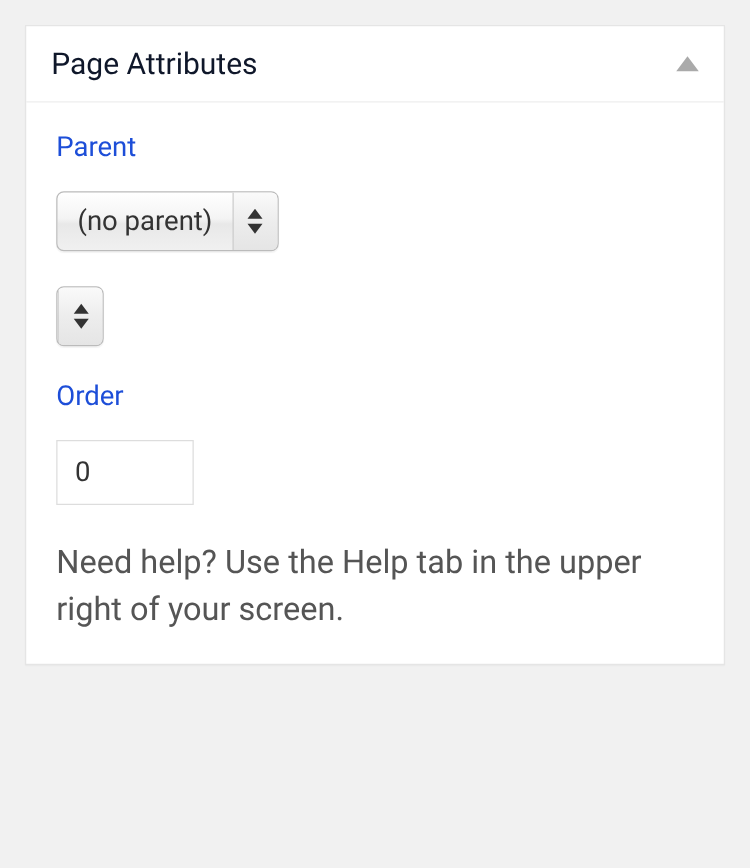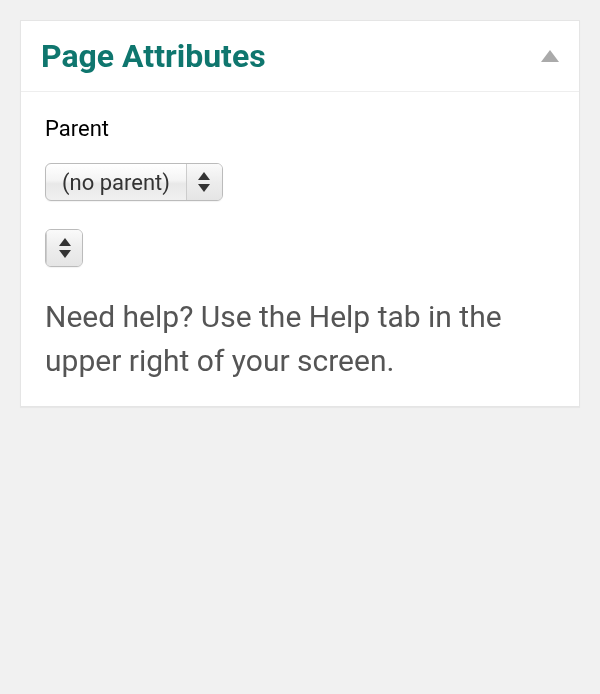--- a/index.html
+++ b/index.html
@@ -21,52 +21,52 @@
     }
     .metabox-header {
       display: flex;
       justify-content: space-between;
       align-items: center;
       padding: 16px 20px;
       border-bottom: 1px solid #eee;
       cursor: pointer;
     }
     .metabox-title {
-      font-size: 32px;
-      font-weight: 700;
-      color: #0f766e;
+      font-size: 24px;
+      font-weight: 400;
+      color: #0f172a;
     }
     .collapse-toggle {
       width: 0;
       height: 0;
       border-left: 9px solid transparent;
       border-right: 9px solid transparent;
       border-bottom: 12px solid #aaa;
     }
     .metabox-body {
       padding: 20px 24px 24px 24px;
     }
     .field-label {
       font-size: 22px;
-      color: #000000;
+      color: #1d4ed8;
       margin-bottom: 22px;
       margin-top: 4px;
     }
     .field-group {
       margin-bottom: 28px;
     }
     .select-wrap {
       display: inline-flex;
       align-items: stretch;
       border: 1px solid #bbb;
       border-radius: 6px;
       overflow: hidden;
       background: linear-gradient(to bottom, #ffffff 0%, #f4f4f4 45%, #e8e8e8 55%, #f0f0f0 100%);
       box-shadow: inset 0 1px 0 rgba(255,255,255,0.6), 0 1px 1px rgba(0,0,0,0.05);
-      height: 38px;
+      height: 48px;
     }
     .select-text {
       padding: 0 16px;
       font-size: 22px;
       color: #333;
       display: flex;
       align-items: center;
       white-space: nowrap;
     }
     .select-arrows {
@@ -96,21 +96,21 @@
     .order-input {
       width: 110px;
       height: 52px;
       border: 1px solid #ddd;
       font-size: 22px;
       padding: 0 14px;
       color: #333;
       font-family: inherit;
     }
     .help-text {
-      font-size: 30px;
+      font-size: 26px;
       color: #555;
       line-height: 1.45;
       margin-top: 18px;
     }
   </style>
 </head>
 <body>
 
 <div class="metabox">
   <div class="metabox-header">
@@ -132,17 +132,21 @@
 
     <div class="field-group">
       <div class="select-wrap">
         <span class="select-arrows">
           <span class="arrow-up"></span>
           <span class="arrow-down"></span>
         </span>
       </div>
     </div>
 
+    <div class="field-group">
+      <p class="field-label">Order</p>
+      <input type="text" class="order-input" value="0" style="">
+    </div>
 
     <p class="help-text">Need help? Use the Help tab in the upper right of your screen.</p>
 
   </div>
 </div>
 
 </body></html>

